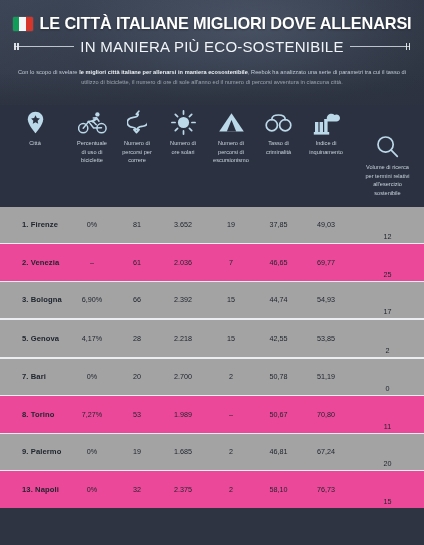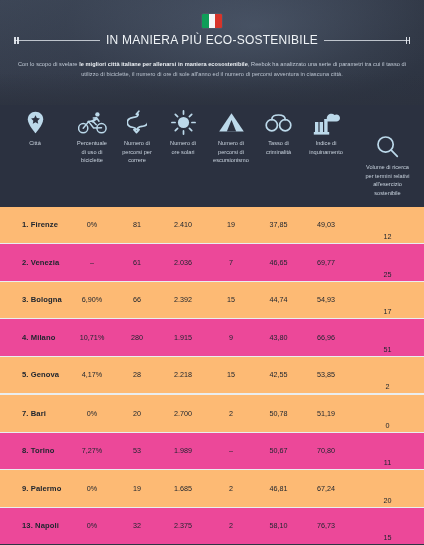--- a/index.html
+++ b/index.html
@@ -70,21 +70,21 @@
   }
   .rule::before, .rule::after {
     content:""; position:absolute; top:-3px; width:1.5px; height:7px;
     background: rgba(235,240,245,0.9);
   }
   .rule.left::before  { left: 0px; }
   .rule.left::after   { left: 3px; }
   .rule.right::before { right: 0px; }
   .rule.right::after  { right: 3px; }
   .sub-title {
-    font-size: 12px;
+    font-size: 15px;
     font-weight: normal;
     color: #f0f4f7;
     letter-spacing: 0.25px;
     white-space: nowrap;
   }
   .intro {
     margin: 12px 16px 0 16px;
     font-size: 5.6px;
     line-height: 1.85;
     text-align: center;
@@ -129,21 +129,21 @@
 
   
   .tbody { background: #dfe5e9; }
   .row {
     display: flex;
     align-items: center;
     height: 36.5px;
     font-size: 7.2px;
     color: #20262f;
   }
-  .row.odd  { background: #fdba74; }
+  .row.odd  { background: #a3a3a3; }
   .row.even { background: #ec4899; }
   .row .cell {
     text-align: center;
     letter-spacing: 0.05px;
   }
   .row .cell.city {
     text-align: left;
     padding-left: 22px;
     font-weight: bold;
     font-size: 7.6px;
@@ -157,20 +157,21 @@
 <div id="page">
 
   <div class="hero">
 
     <div class="title-row">
       <span class="flag">
         <i class="g"></i>
           <i class="w"></i>
           <i class="r"></i>
       </span>
+      <span class="main-title">LE CITTÀ ITALIANE MIGLIORI DOVE ALLENARSI</span>
     </div>
 
     <div class="subtitle-row">
       <span class="rule left"></span>
       <span class="sub-title">IN MANIERA PIÙ ECO-SOSTENIBILE</span>
       <span class="rule right"></span>
     </div>
 
     <p class="intro">
       <span>Con lo scopo di svelare </span><b>le migliori città italiane per allenarsi in maniera ecosostenibile</b><span>, Reebok ha analizzato una serie di parametri tra cui il tasso di utilizzo di biciclette, il numero di ore di sole all'anno ed il numero di percorsi avventura in ciascuna città.</span>
@@ -292,21 +293,21 @@
 sostenibile</span>
     </div>
   </div>
 
   <div class="tbody">
 
     <div class="row odd">
       <span class="cell city c0">1. Firenze</span>
       <span class="cell c1">0%</span>
       <span class="cell c2">81</span>
-      <span class="cell c3">2.410</span>
+      <span class="cell c3">3.652</span>
       <span class="cell c4">19</span>
       <span class="cell c5">37,85</span>
       <span class="cell c6">49,03</span>
       <span class="cell c7">12</span>
     </div>
     <div class="sep"></div>
 
     <div class="row even">
       <span class="cell city c0">2. Venezia</span>
       <span class="cell c1">–</span>
@@ -324,30 +325,20 @@
       <span class="cell c1">6,90%</span>
       <span class="cell c2">66</span>
       <span class="cell c3">2.392</span>
       <span class="cell c4">15</span>
       <span class="cell c5">44,74</span>
       <span class="cell c6">54,93</span>
       <span class="cell c7">17</span>
     </div>
     <div class="sep"></div>
 
-    <div class="row even">
-      <span class="cell city c0">4. Milano</span>
-      <span class="cell c1">10,71%</span>
-      <span class="cell c2">280</span>
-      <span class="cell c3">1.915</span>
-      <span class="cell c4">9</span>
-      <span class="cell c5">43,80</span>
-      <span class="cell c6">66,96</span>
-      <span class="cell c7">51</span>
-    </div>
     <div class="sep"></div>
 
     <div class="row odd">
       <span class="cell city c0">5. Genova</span>
       <span class="cell c1">4,17%</span>
       <span class="cell c2">28</span>
       <span class="cell c3">2.218</span>
       <span class="cell c4">15</span>
       <span class="cell c5">42,55</span>
       <span class="cell c6">53,85</span>

